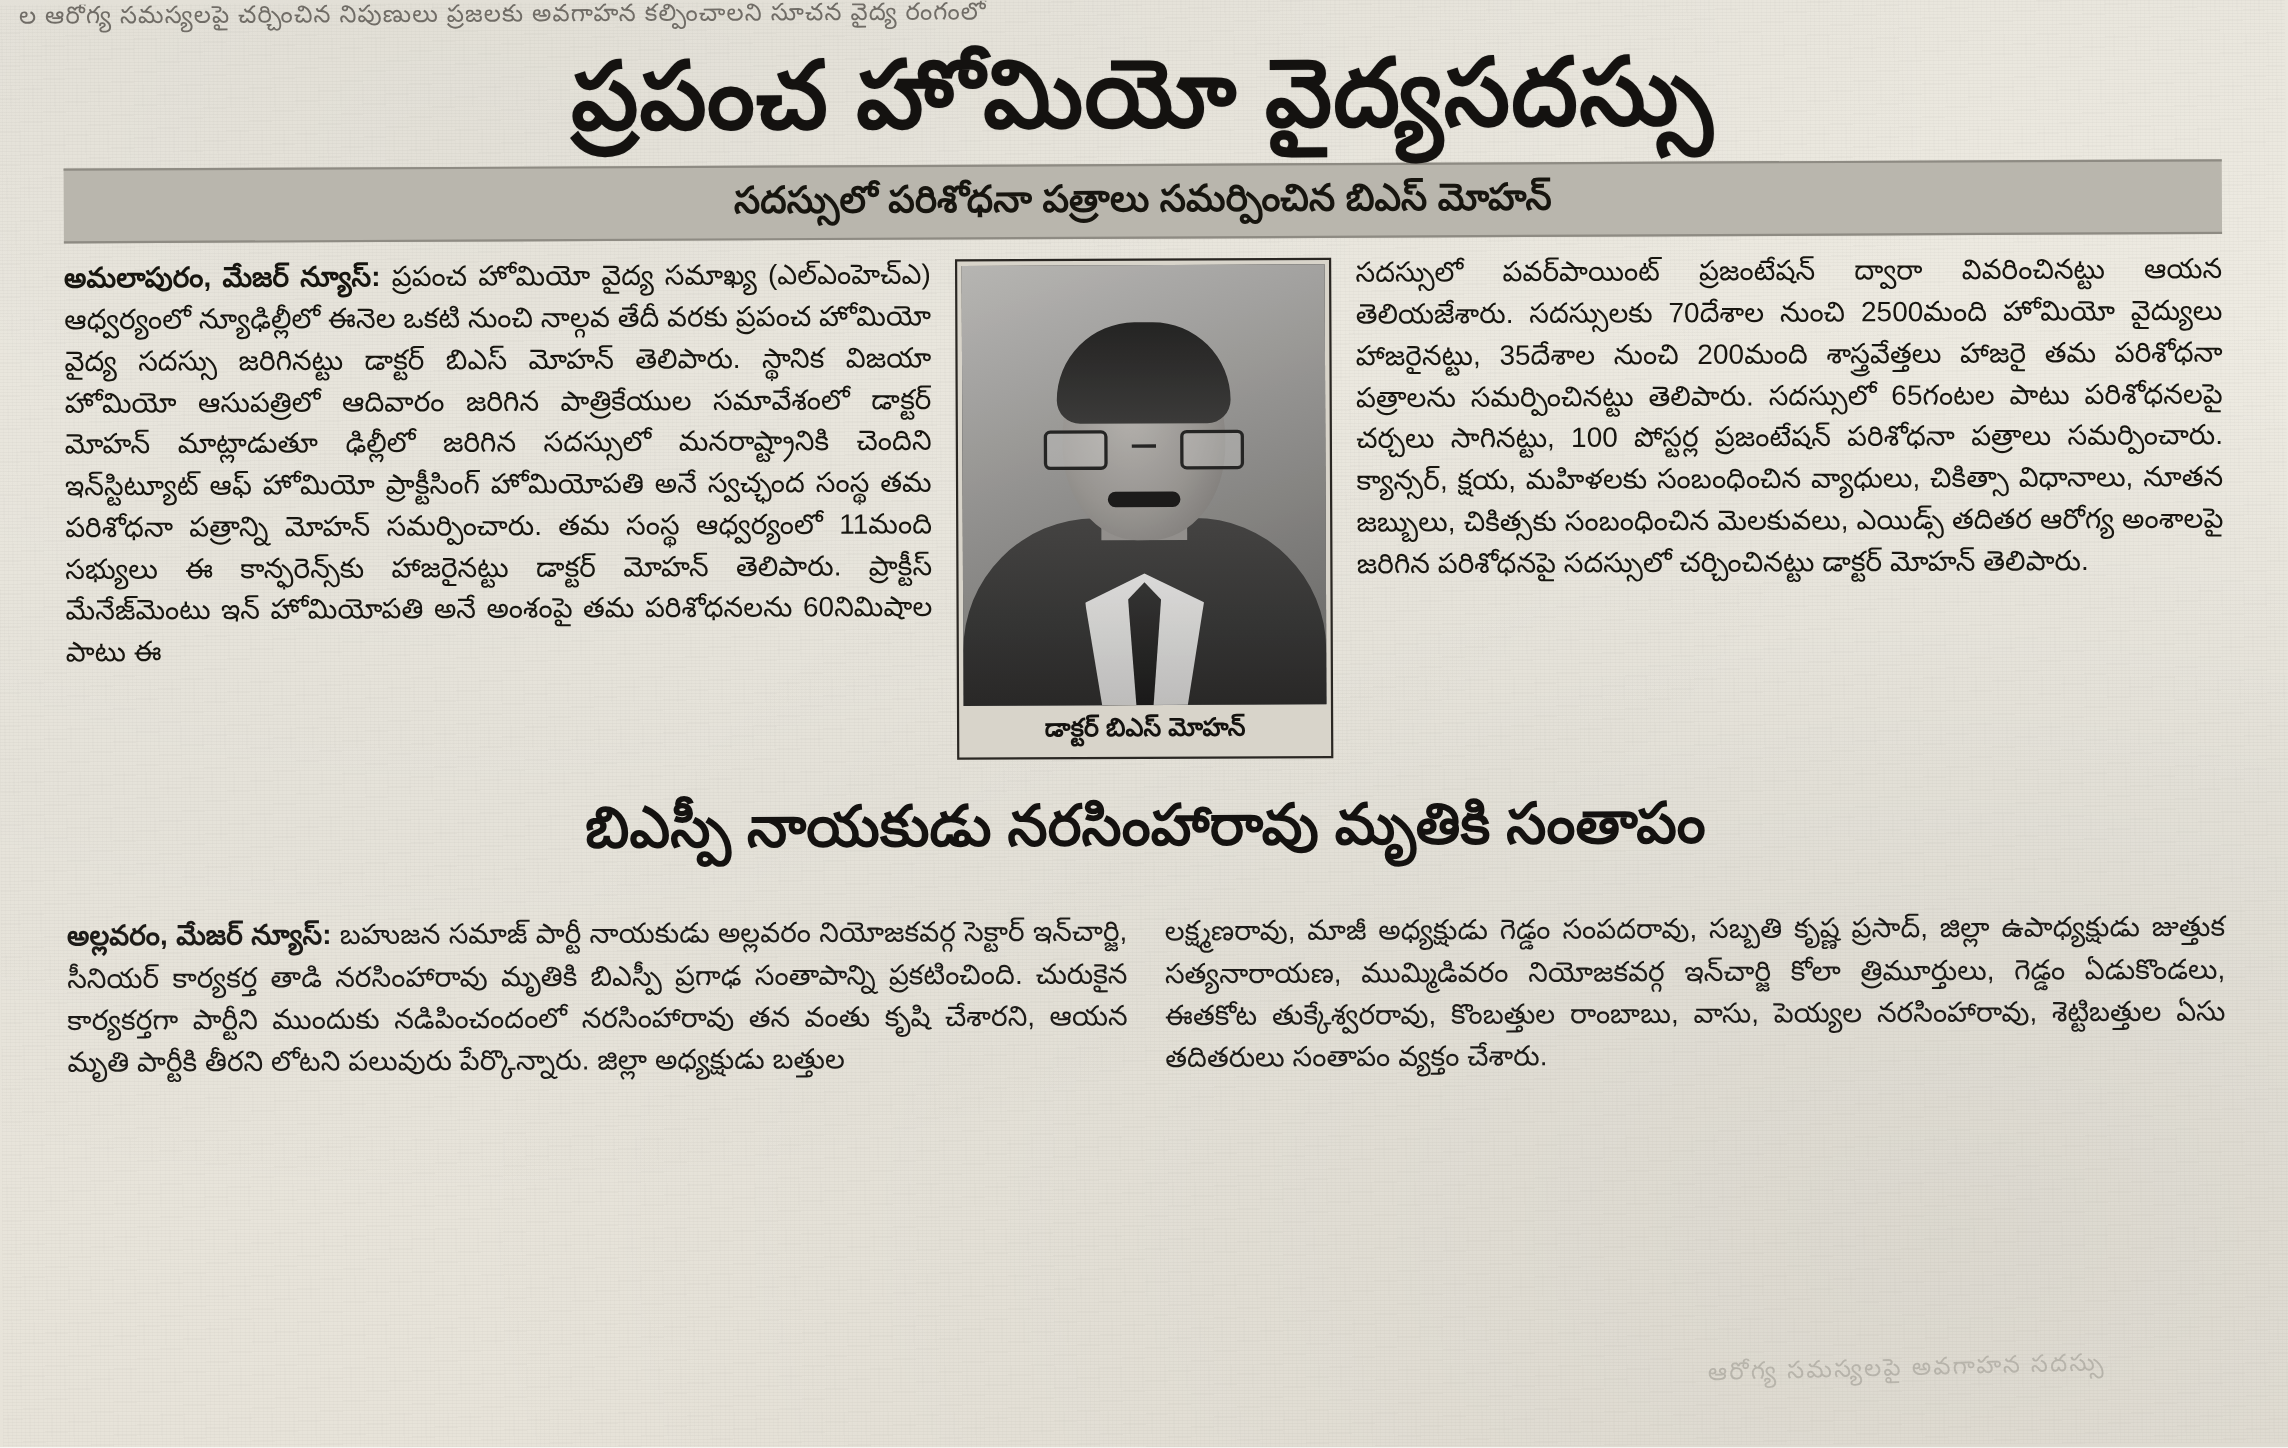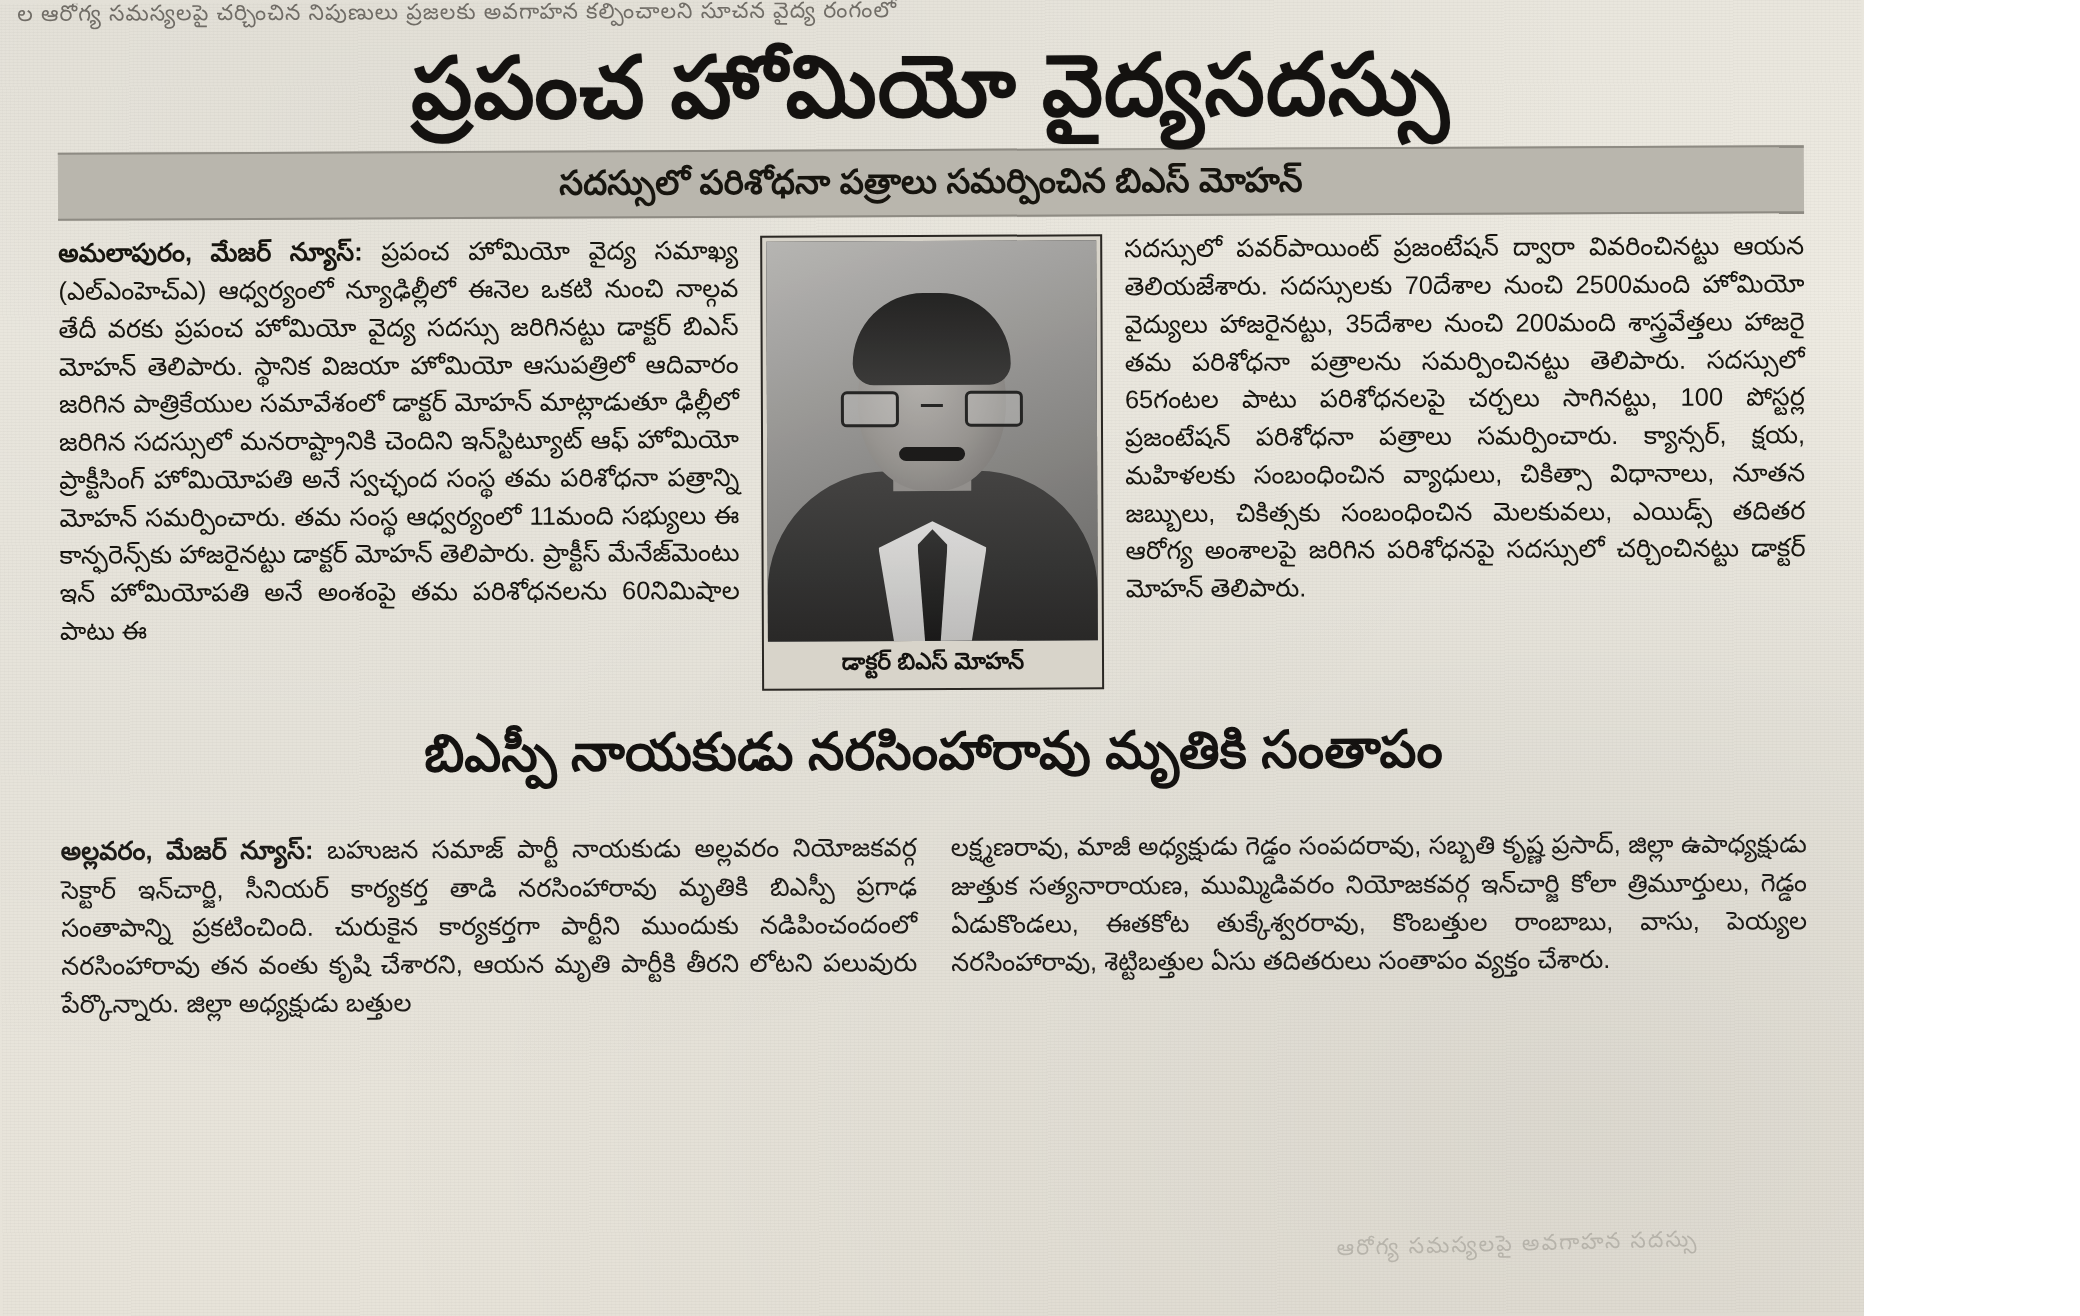--- a/index.html
+++ b/index.html
@@ -10,21 +10,21 @@
   body {
     width: 2080px;
     height: 1316px;
     overflow: hidden;
     font-family: "Liberation Sans", sans-serif;
   }
 
   
   #page {
     position: relative;
-    width: 1864px;
+    width: 2080px;
     height: 1316px;
     background:
       radial-gradient(ellipse at 20% 10%, rgba(0,0,0,0.035), rgba(0,0,0,0) 60%),
       radial-gradient(ellipse at 85% 85%, rgba(0,0,0,0.05), rgba(0,0,0,0) 55%),
       linear-gradient(180deg, #e9e6dd 0%, #eeebe2 25%, #e8e5dc 55%, #e7e3d9 100%);
     color: #1c1a17;
     overflow: hidden;
   }
   
   #grain {

